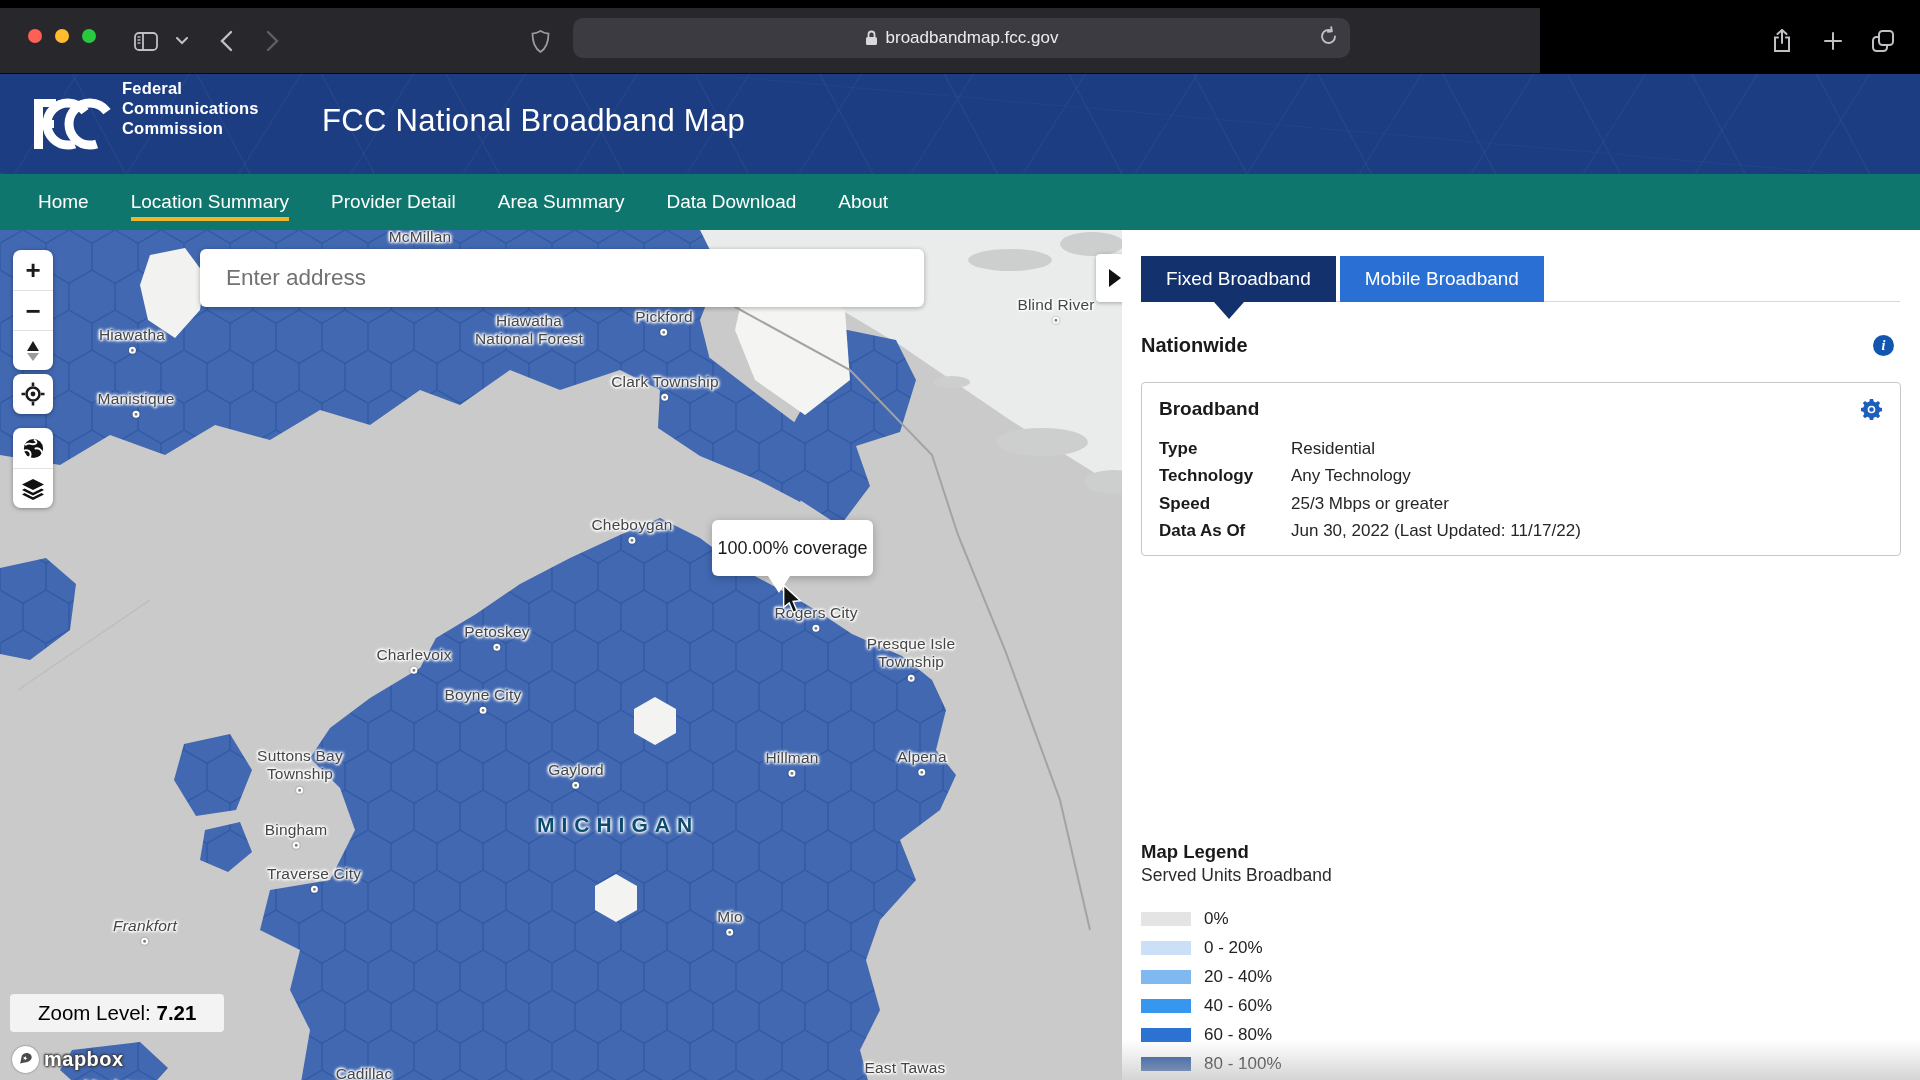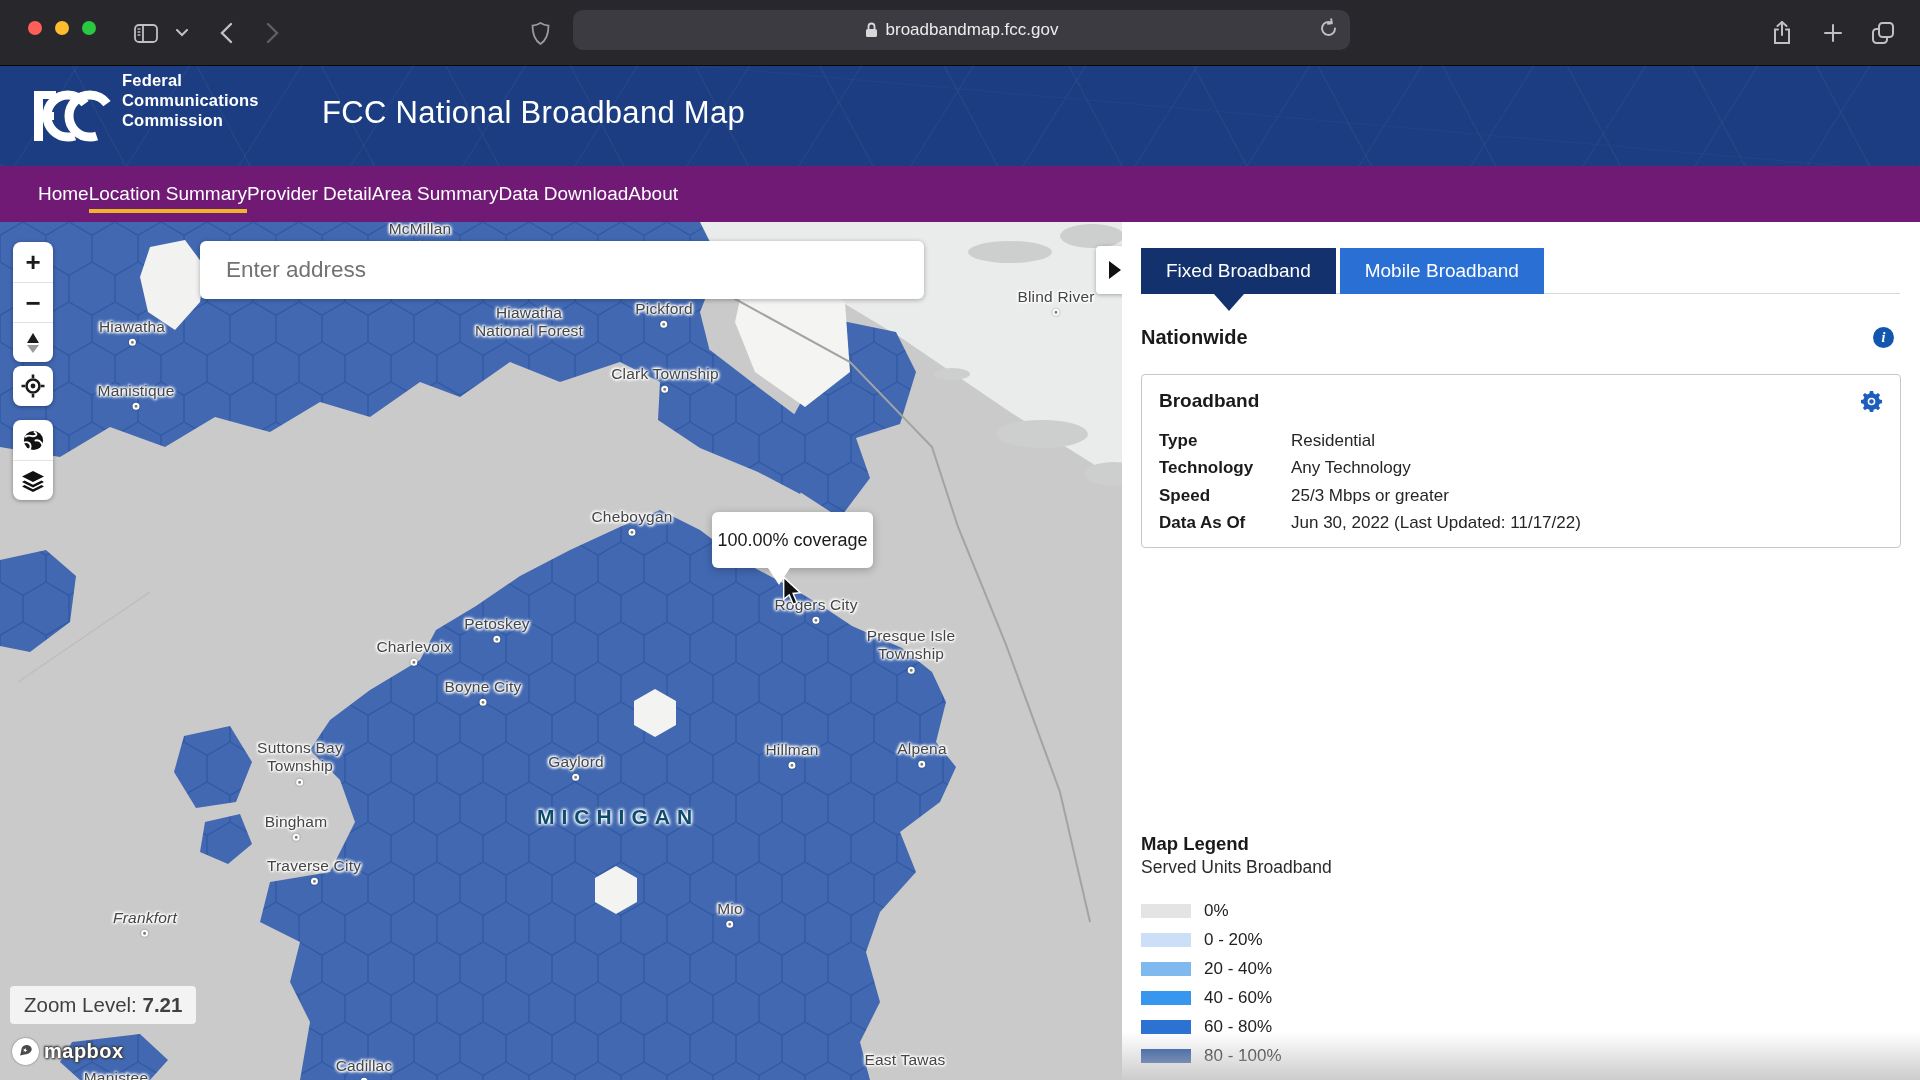--- a/index.html
+++ b/index.html
@@ -1,41 +1,41 @@
 <!DOCTYPE html>
 <html><head>
 <meta charset="utf-8">
 <style>
   * { margin:0; padding:0; box-sizing:border-box; }
   html,body { width:1920px; height:1080px; overflow:hidden; background:#000;
     font-family:"Liberation Sans", sans-serif; }
 
   
-  .chrome { position:relative; width:1920px; height:66px; background:#28272c; border-bottom:1px solid #0a0a0a; }
+  .chrome { position:relative; width:1540px; height:66px; background:#28272c; border-bottom:1px solid #0a0a0a;margin-top:8px; }
   .lights { position:absolute; left:28px; top:21px; display:flex; gap:13px; }
   .light { width:14px; height:14px; border-radius:50%; }
   .chr-ic { position:absolute; top:14px; width:38px; height:38px; display:flex; align-items:center; justify-content:center; color:#c0c0c4; }
   .chr-ic.dim { color:#5f5f64; }
   .urlbar { position:absolute; left:573px; top:10px; width:777px; height:40px; background:#3c3b41; border-radius:10px;
     display:flex; align-items:center; justify-content:center; gap:8px; color:#ececec; font-size:17px; }
   .urlbar .reload { position:absolute; right:12px; top:8px; }
 
   
   .site-header { position:relative; width:1920px; height:100px; background:#1c3d82; overflow:hidden; }
   .site-header .mesh { position:absolute; inset:0; opacity:.55;
     background:
       repeating-linear-gradient(62deg, rgba(255,255,255,.065) 0 1.5px, transparent 1.5px 110px),
       repeating-linear-gradient(-58deg, rgba(255,255,255,.055) 0 1.5px, transparent 1.5px 95px),
       repeating-linear-gradient(5deg, rgba(255,255,255,.04) 0 1px, transparent 1px 160px); }
   .fcc-logo { position:absolute; left:30px; top:21px; }
   .fcc-text { position:absolute; left:122px; top:4px; color:#fff; font-size:16.5px; font-weight:700; line-height:1.22; letter-spacing:.2px; }
   .site-title { position:absolute; left:322px; top:29px; color:#fff; font-size:31px; font-weight:500; letter-spacing:.3px; }
 
   
-  .nav { position:relative; width:1920px; height:56px; background:#701a75; display:flex; align-items:center; padding-left:38px; }
+  .nav { position:relative; width:1920px; height:56px; background:#0f766e; display:flex; align-items:center; padding-left:38px; gap:42px; }
   .nav-item { position:relative; color:#fff; font-size:19px; height:56px; display:flex; align-items:center; cursor:pointer; }
   .nav-item.active::after { content:""; position:absolute; left:0; right:0; bottom:9px; height:4px; background:#f0b429; }
 
   
   .content { display:flex; width:1920px; height:858px; }
 
   
   .map { position:relative; width:1122px; height:858px; background:#cbcaca; overflow:hidden; }
   .map-svg { position:absolute; inset:0; }
 
@@ -63,21 +63,21 @@
   .collapse-btn .tri { width:0; height:0; border-top:9px solid transparent; border-bottom:9px solid transparent; border-left:12px solid #111; }
 
   .tooltip { position:absolute; left:712px; top:290px; width:161px; height:56px; background:#fff; border-radius:6px;
     box-shadow:0 2px 8px rgba(0,0,0,.25); z-index:30; display:flex; align-items:center; justify-content:center;
     font-size:18px; color:#1b1b1b; }
   .tooltip .tail { position:absolute; left:56px; top:100%; width:0; height:0;
     border-left:11px solid transparent; border-right:11px solid transparent; border-top:17px solid #fff; }
   .cursor { position:absolute; left:779px; top:354px; z-index:31; }
 
   .zoomlevel { position:absolute; left:10px; top:764px; background:rgba(255,255,255,.78); border-radius:4px;
-    padding:7px 14px; font-size:20.5px; color:#404040; z-index:20; }
+    padding:7px 28px; font-size:20.5px; color:#000000; z-index:20; }
   .zoomlevel b { font-weight:700; }
 
   .mapbox-logo { position:absolute; left:12px; top:816px; display:flex; align-items:center; gap:5px; z-index:20; }
   .mapbox-logo .circ { width:27px; height:27px; border-radius:50%; background:#fff; box-shadow:0 0 2px rgba(0,0,0,.5);
     display:flex; align-items:center; justify-content:center; }
   .mapbox-logo .word { color:#fff; font-size:20px; font-weight:700; letter-spacing:.5px;
     text-shadow:0 0 2px #3d3d3d,0 0 3px #3d3d3d,1px 1px 2px #3d3d3d,-1px -1px 2px #3d3d3d; }
 
   .attrib { position:absolute; right:0; top:829px; height:26px; background:rgba(255,255,255,.6);
     display:flex; align-items:center; padding:0 12px; gap:6px; font-size:15px; color:#2e2e2e; z-index:15; }

